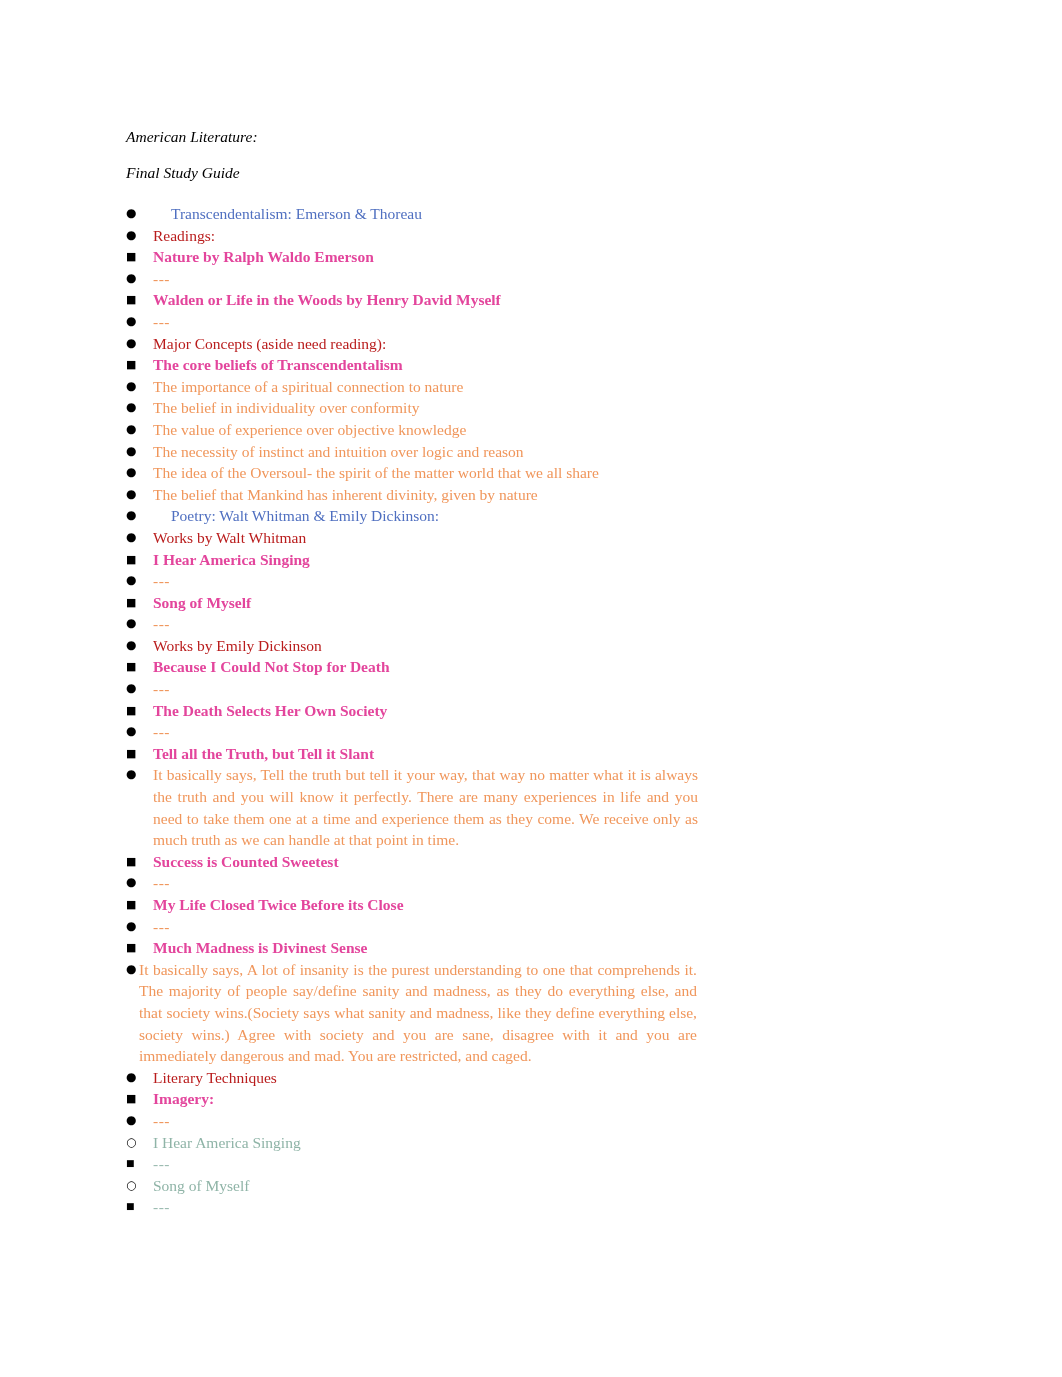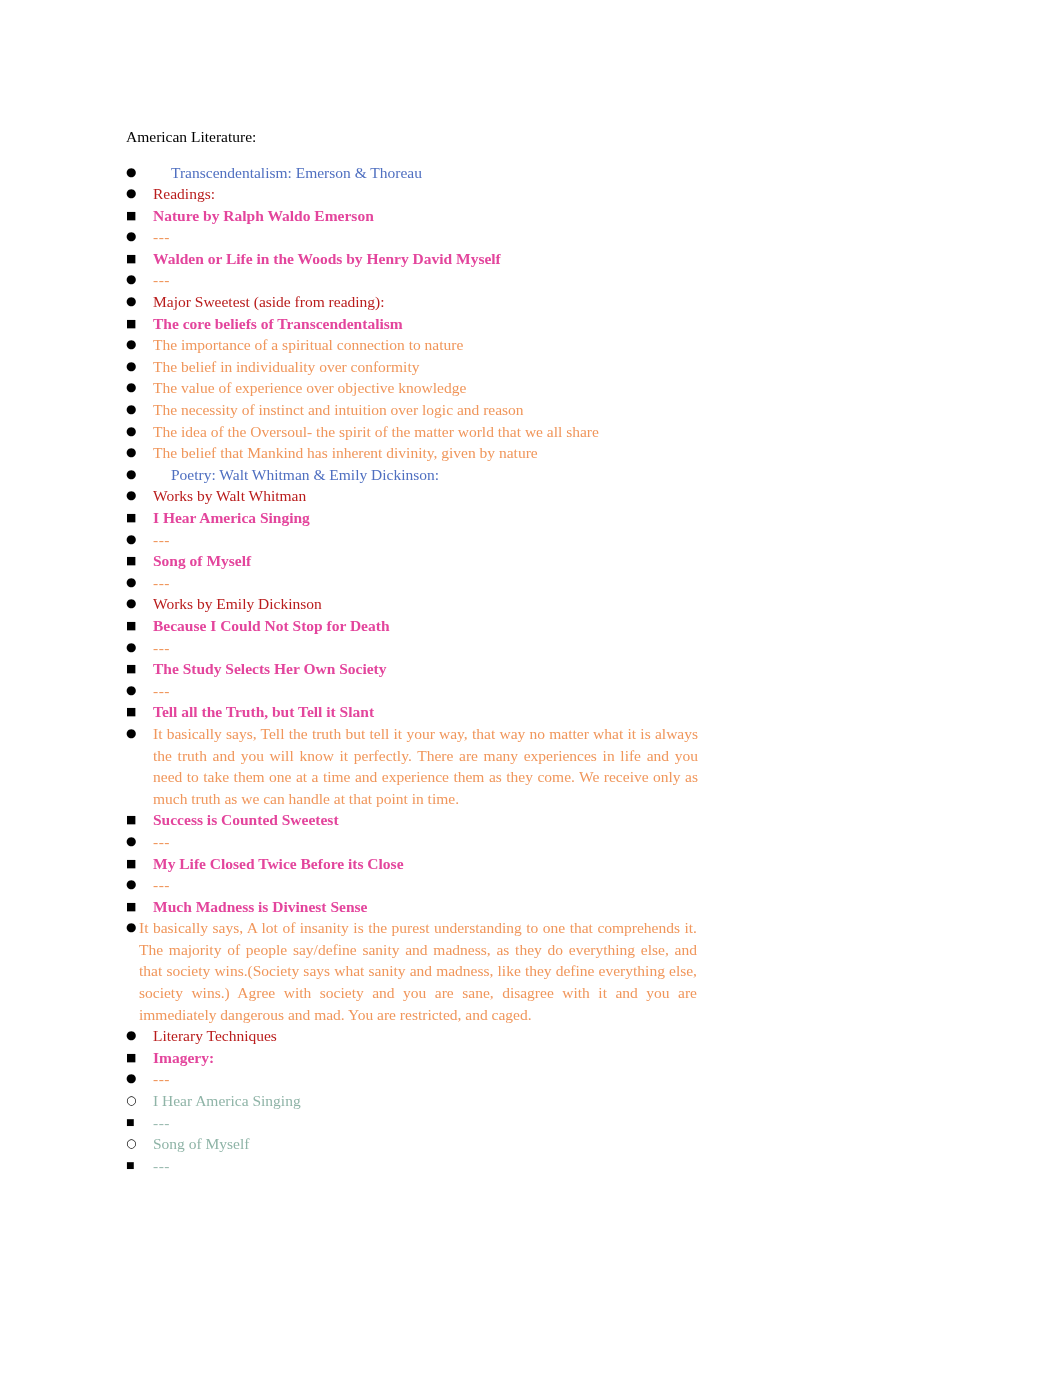--- a/index.html
+++ b/index.html
@@ -20,20 +20,21 @@
     box-sizing: border-box;
     padding: 126px 144px 0 126px;
   }
 
   
   .doc-line {
     font-size: 15.5px;
     line-height: 21.5px;
     color: #000000;
     margin: 0 0 14px 0;
+    font-style: italic;
   }
   .doc-line.second { margin-bottom: 20px; }
 
   
   ul.outline {
     list-style: none;
     margin: 0;
     padding: 0;
   }
   ul.outline ul { list-style: none; margin: 0; padding: 0; }
@@ -104,20 +105,21 @@
     max-width: 558px;
     margin-left: 13px;
   }
 </style>
 </head>
 <body>
 
 <div class="page">
 
   <p class="doc-line">American Literature:</p>
+  <p class="doc-line second">Final Study Guide</p>
 
   <ul class="outline">
 
     <li class="node lvl1">
       <span class="row">
         <span class="bullet b-disc">●</span>
         <span class="txt c-l1">Transcendentalism: Emerson &amp; Thoreau</span>
       </span>
 
       <ul>
@@ -157,21 +159,21 @@
                   </span>
                 </li>
               </ul>
             </li>
           </ul>
         </li>
 
         <li class="node lvl2">
           <span class="row">
             <span class="bullet b-disc">●</span>
-            <span class="txt c-l2">Major Sweetest (aside from reading):</span>
+            <span class="txt c-l2">Major Concepts (aside need reading):</span>
           </span>
 
           <ul>
             <li class="node lvl3">
               <span class="row">
                 <span class="bullet b-square">■</span>
                 <span class="txt c-l3">The core beliefs of Transcendentalism</span>
               </span>
 
               <ul>
@@ -284,21 +286,21 @@
                     <span class="bullet b-disc">●</span>
                     <span class="txt c-l4 dashes">---</span>
                   </span>
                 </li>
               </ul>
             </li>
 
             <li class="node lvl3">
               <span class="row">
                 <span class="bullet b-square">■</span>
-                <span class="txt c-l3">The Study Selects Her Own Society</span>
+                <span class="txt c-l3">The Death Selects Her Own Society</span>
               </span>
               <ul>
                 <li class="node lvl4">
                   <span class="row">
                     <span class="bullet b-disc">●</span>
                     <span class="txt c-l4 dashes">---</span>
                   </span>
                 </li>
               </ul>
             </li>

